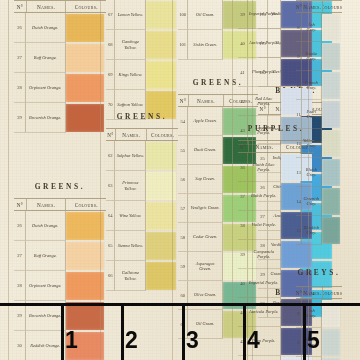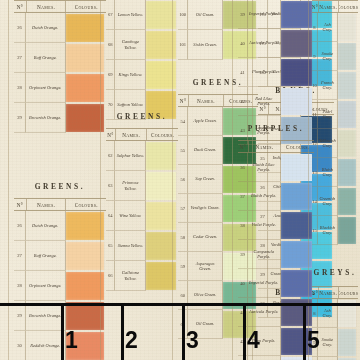--- a/index.html
+++ b/index.html
@@ -512,21 +512,21 @@
         <div class="row" style="height: 29px;">
           <div class="cell num">43</div>
           <div class="cell nam">Red Lilac Purple.</div>
           <div class="cell swa">
             <div class="chip" style="background: rgb(221, 229, 240);"></div>
           </div>
         </div>
       </div>
     </div>
     <div class="colrule" style="left: 232px;"></div>
-    <div class="col" style="left: 312px; width: 46px;">
+    <div class="col" style="left: 296px; width: 46px;">
       <div class="tbl" style="top: 0px;">
         <div class="thead">
           <div class="c num">N°</div>
           <div class="c nam">Names.</div>
           <div class="c swa">Colours.</div>
         </div>
         <div class="row" style="height: 29px;">
           <div class="cell num">8</div>
           <div class="cell nam">Ash Grey.</div>
           <div class="cell swa">

